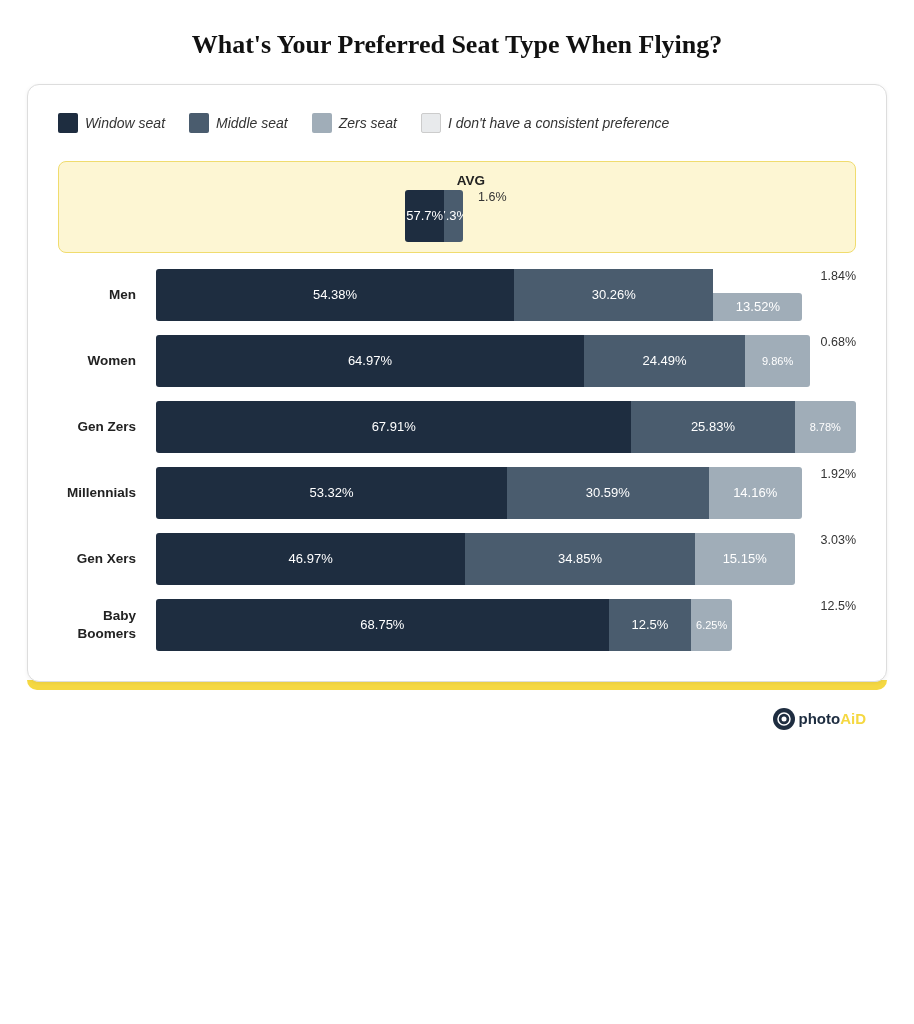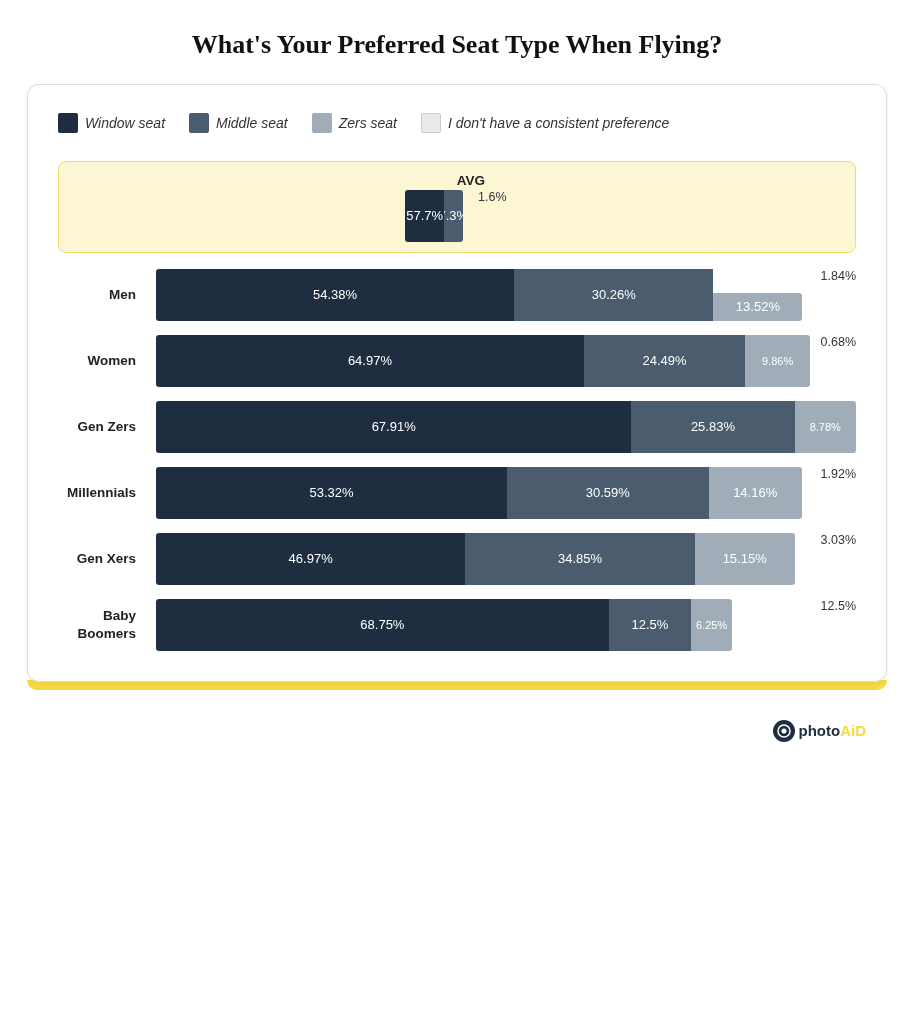--- a/index.html
+++ b/index.html
@@ -151,21 +151,21 @@
       display: flex;
       align-items: flex-start;
       flex: 1;
       padding-left: 8px;
     }
 
     .watermark {
       display: flex;
       align-items: center;
       gap: 4px;
-      margin-top: 30px;
+      margin-top: 18px;
       align-self: flex-end;
       margin-right: 28px;
     }
 
     .watermark-icon {
       width: 22px;
       height: 22px;
       background: #1e2d40;
       border-radius: 50%;
       display: flex;

